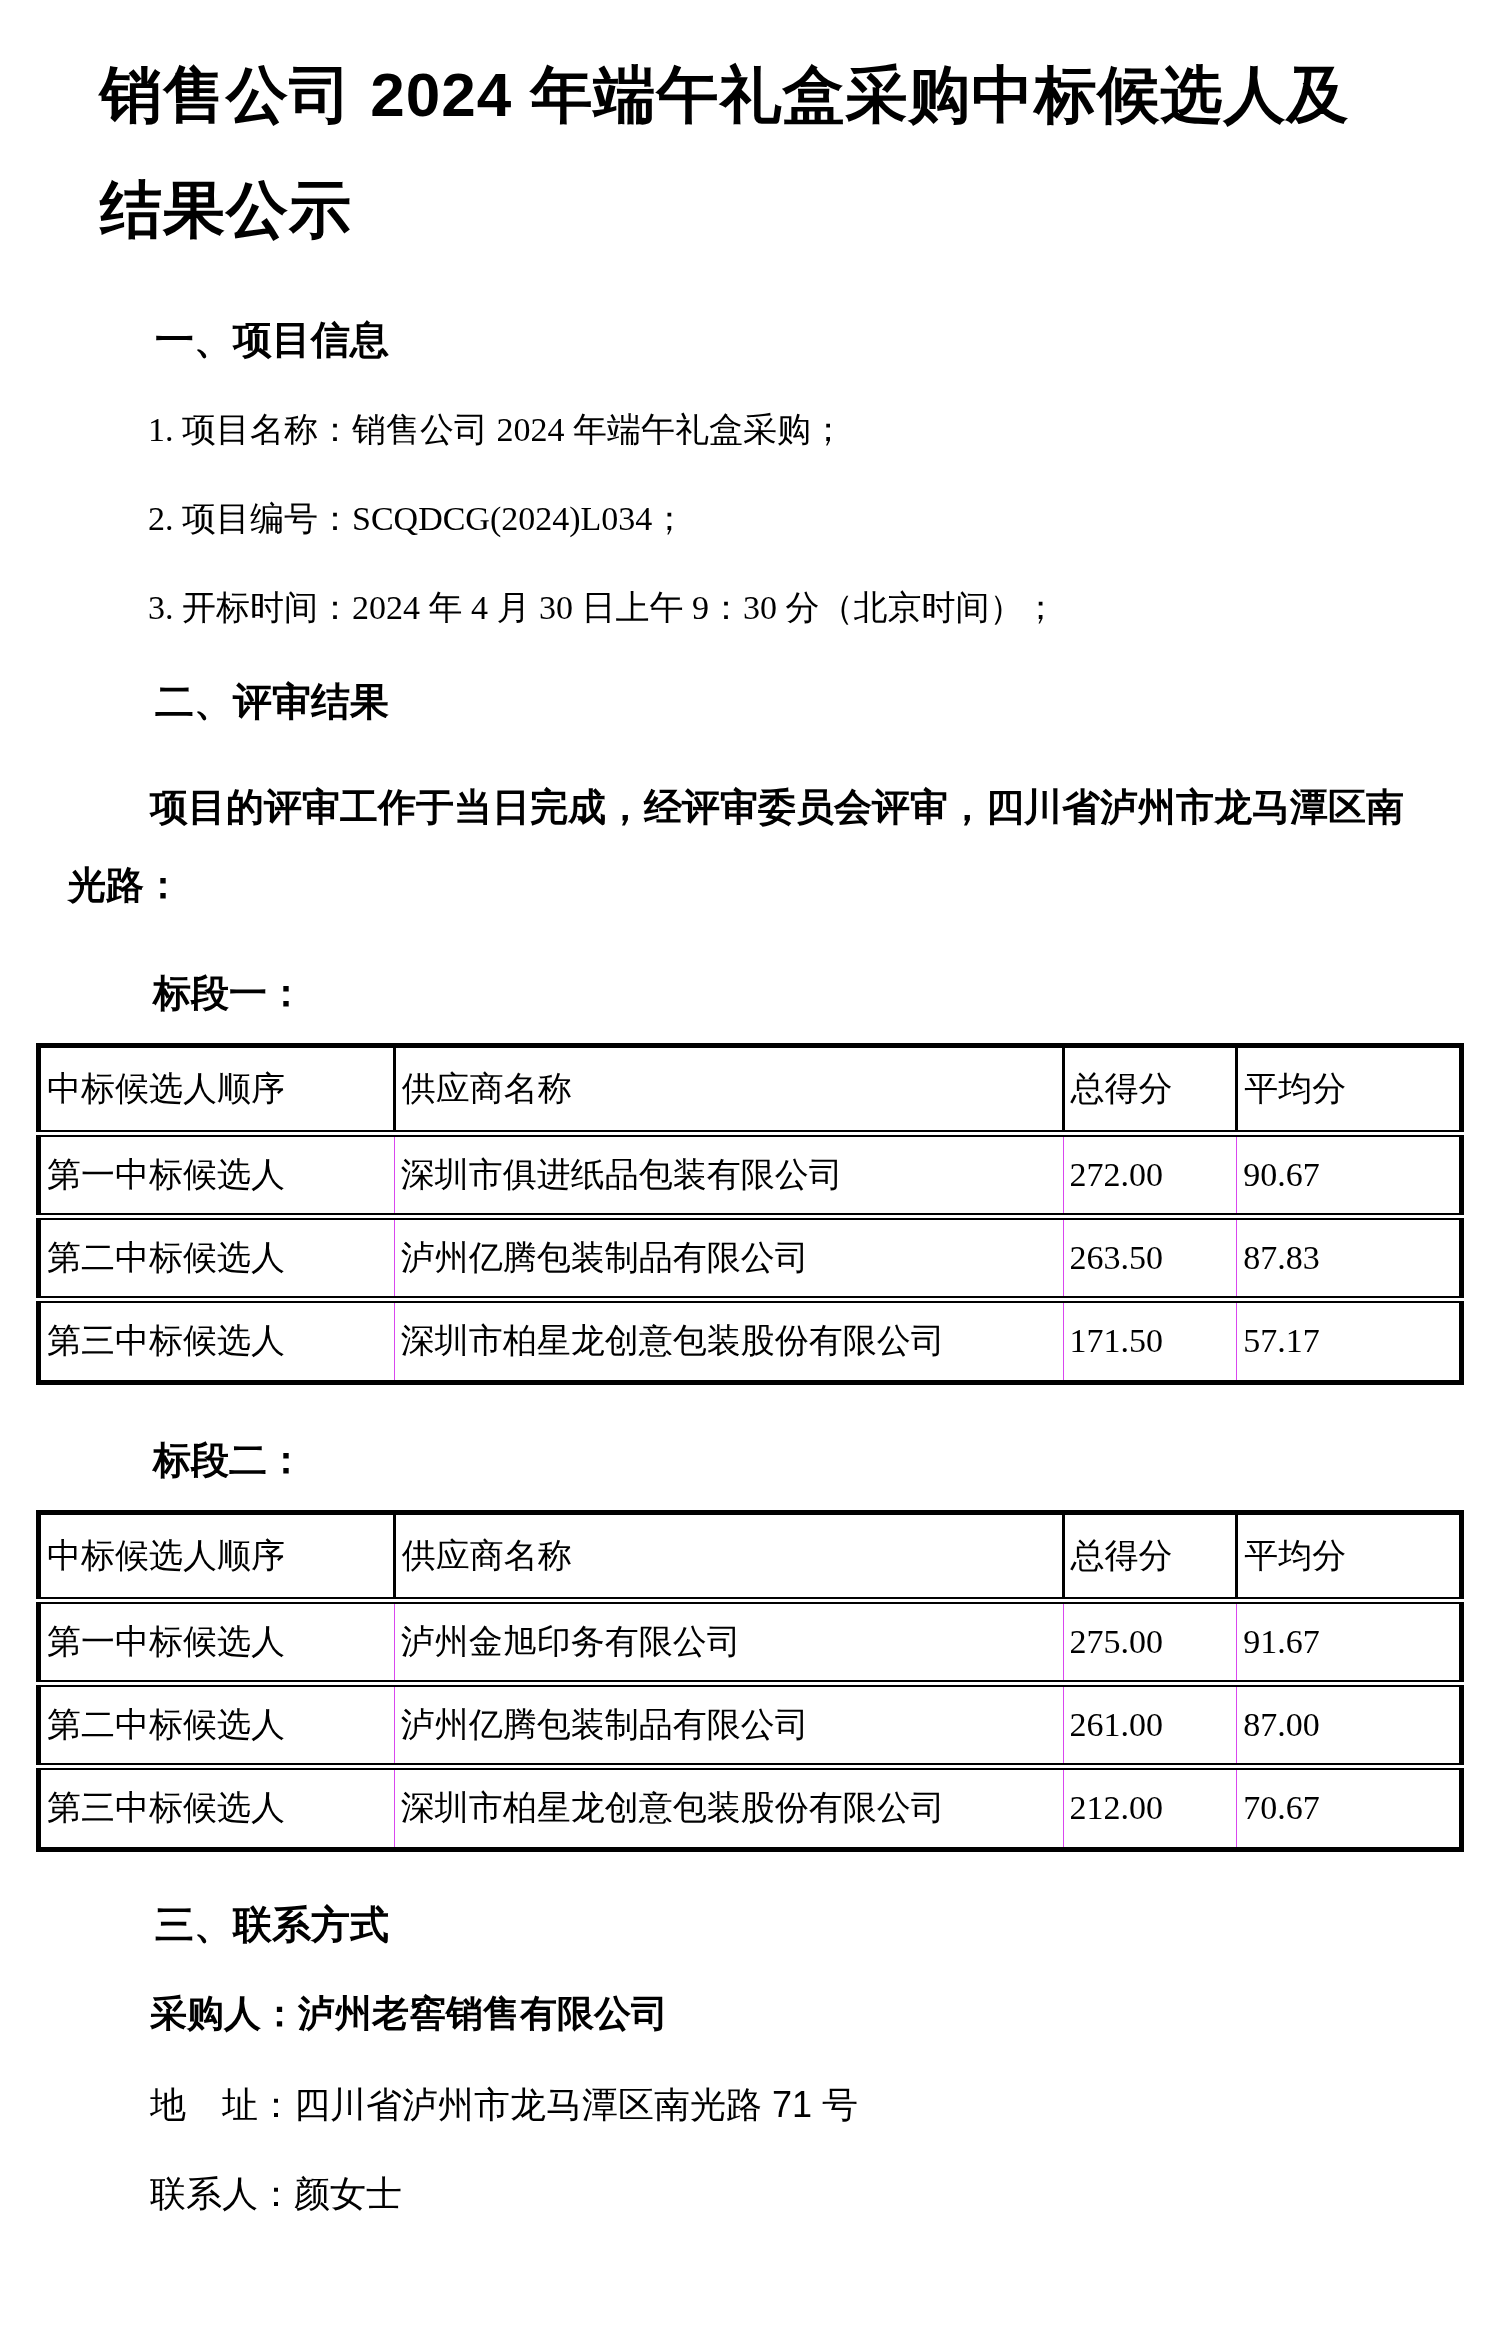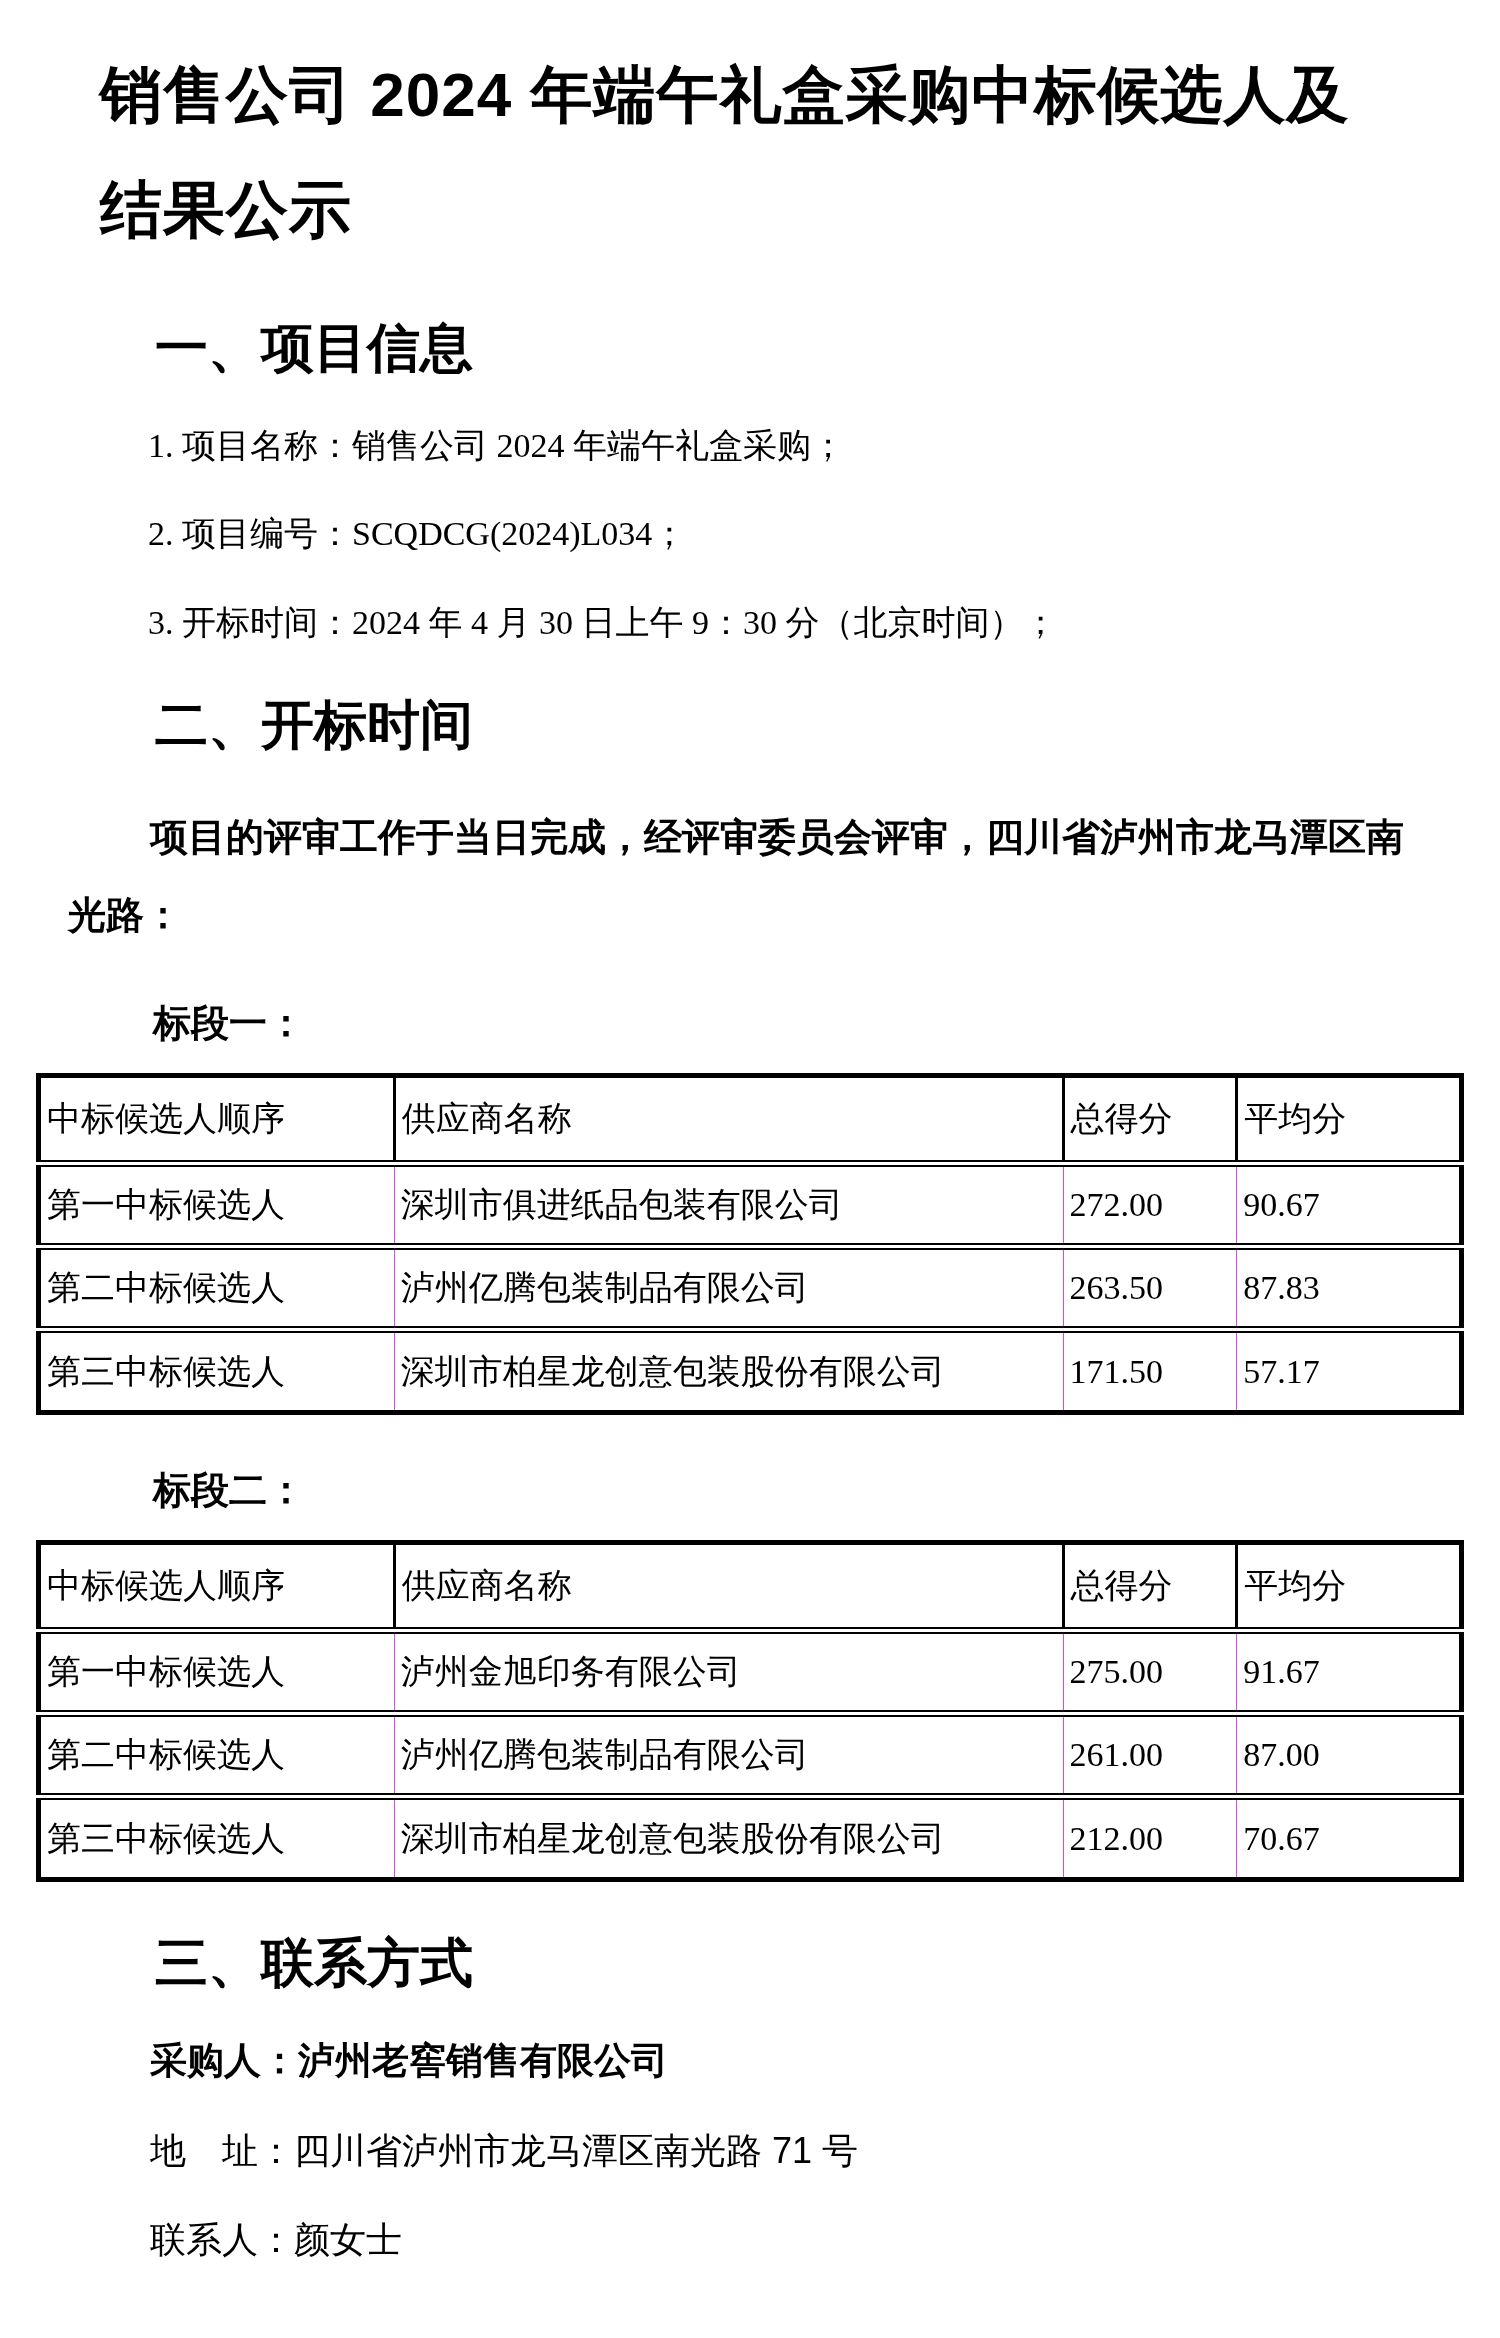--- a/index.html
+++ b/index.html
@@ -20,21 +20,21 @@
     font-weight: bold;
     font-size: 62px;
     line-height: 1.85;
     text-align: left;
     margin: 16px 64px 0 64px;
     letter-spacing: 1px;
   }
   .sec-heading {
     font-family: Liberation Sans, sans-serif;
     font-weight: bold;
-    font-size: 53px;
+    font-size: 39px;
     line-height: 1.1;
     margin: 52px 0 0 119px;
   }
   .num-item {
     font-size: 34px;
     line-height: 1.2;
     margin: 48px 20px 0 112px;
     white-space: nowrap;
   }
   .review-para {
@@ -87,21 +87,21 @@
 
 <div class="page">
 
   <h1 class="doc-title">销售公司 2024 年端午礼盒采购中标候选人及结果公示</h1>
 
   <h2 class="sec-heading">一、项目信息</h2>
   <p class="num-item">1. 项目名称：销售公司 2024 年端午礼盒采购；</p>
   <p class="num-item">2. 项目编号：SCQDCG(2024)L034；</p>
   <p class="num-item">3. 开标时间：2024 年 4 月 30 日上午 9：30 分（北京时间）；</p>
 
-  <h2 class="sec-heading">二、开标时间</h2>
+  <h2 class="sec-heading">二、评审结果</h2>
   <p class="review-para">项目的评审工作于当日完成，经评审委员会评审，四川省泸州市龙马潭区南光路：</p>
 
   <div class="lot-label">标段一：</div>
   <table class="score-table">
     <colgroup>
       <col style="width:25%">
         <col style="width:47%">
         <col style="width:12.2%">
         <col style="width:15.8%">
     </colgroup>

